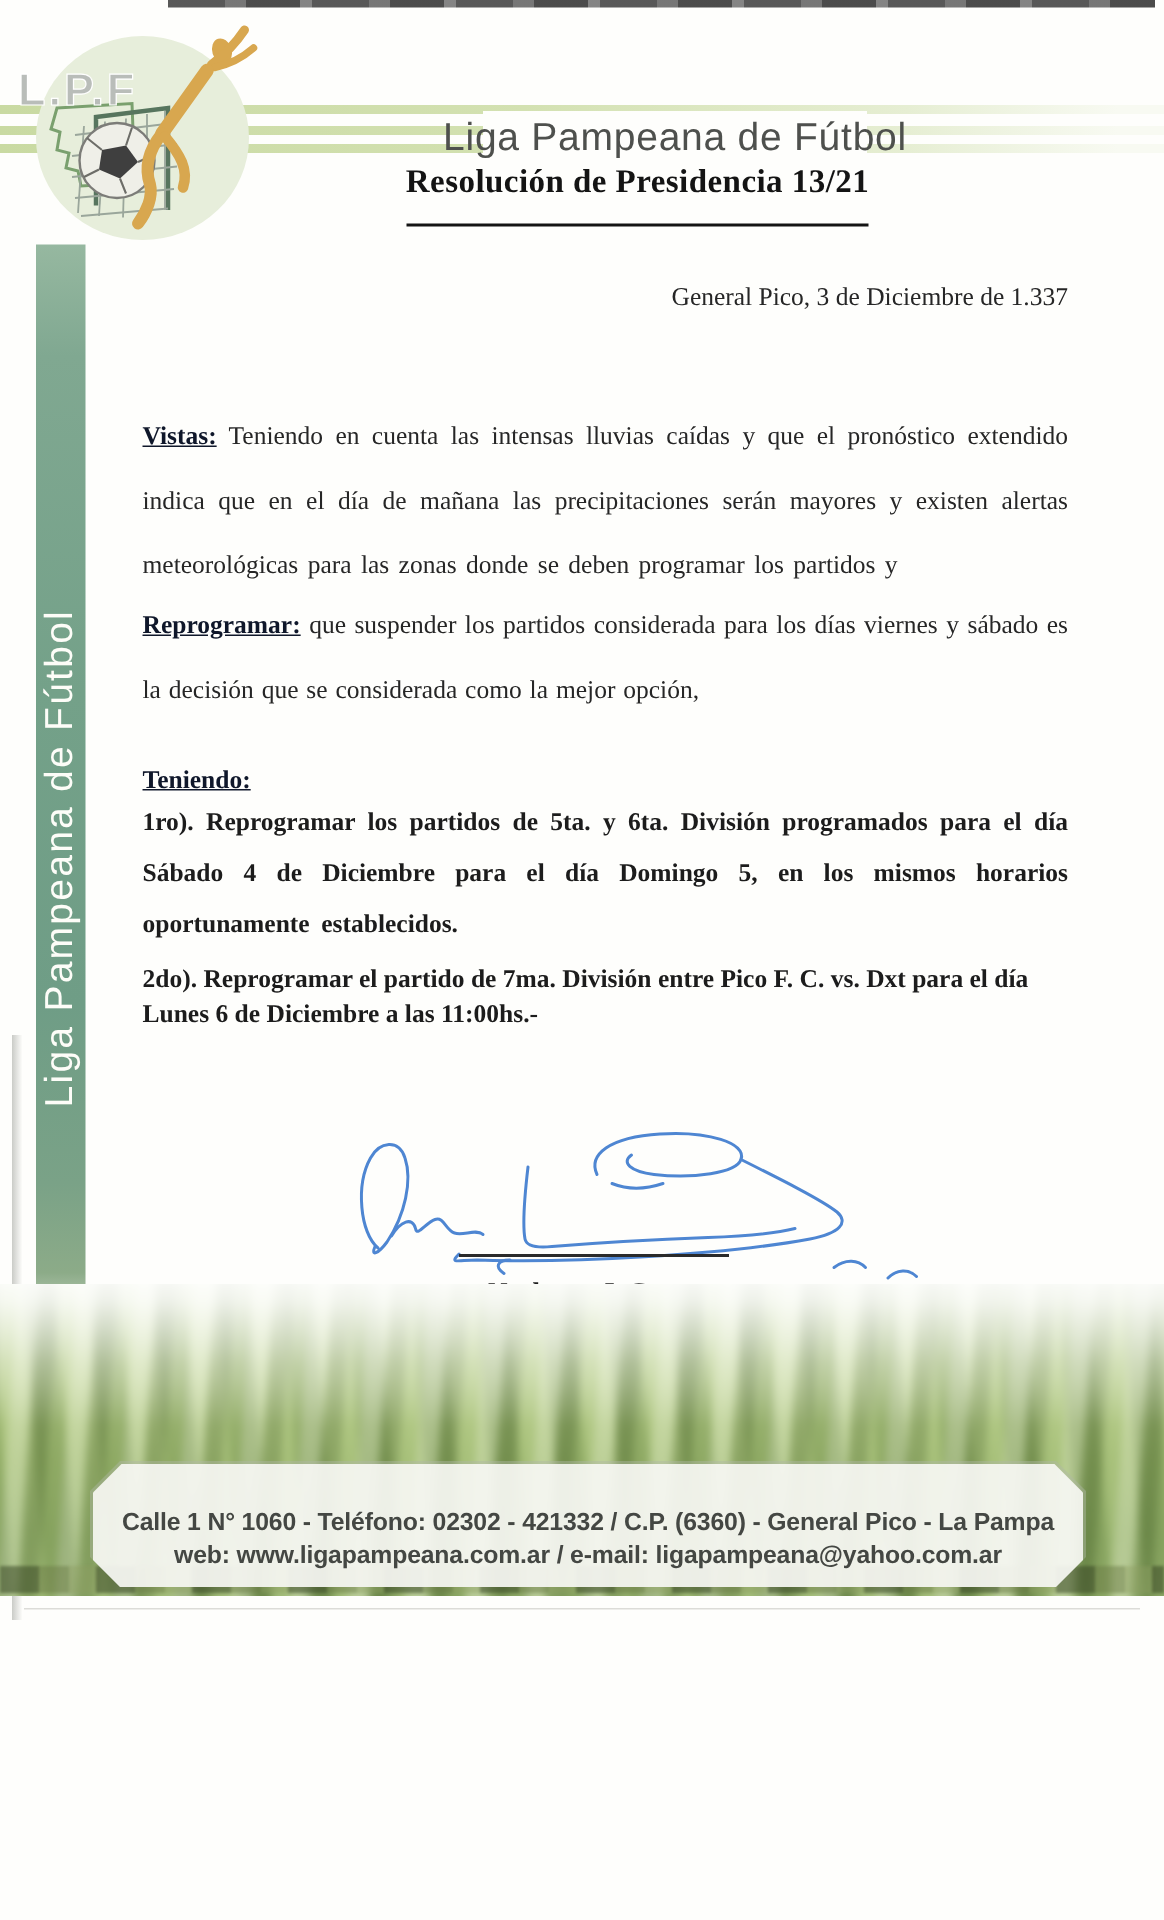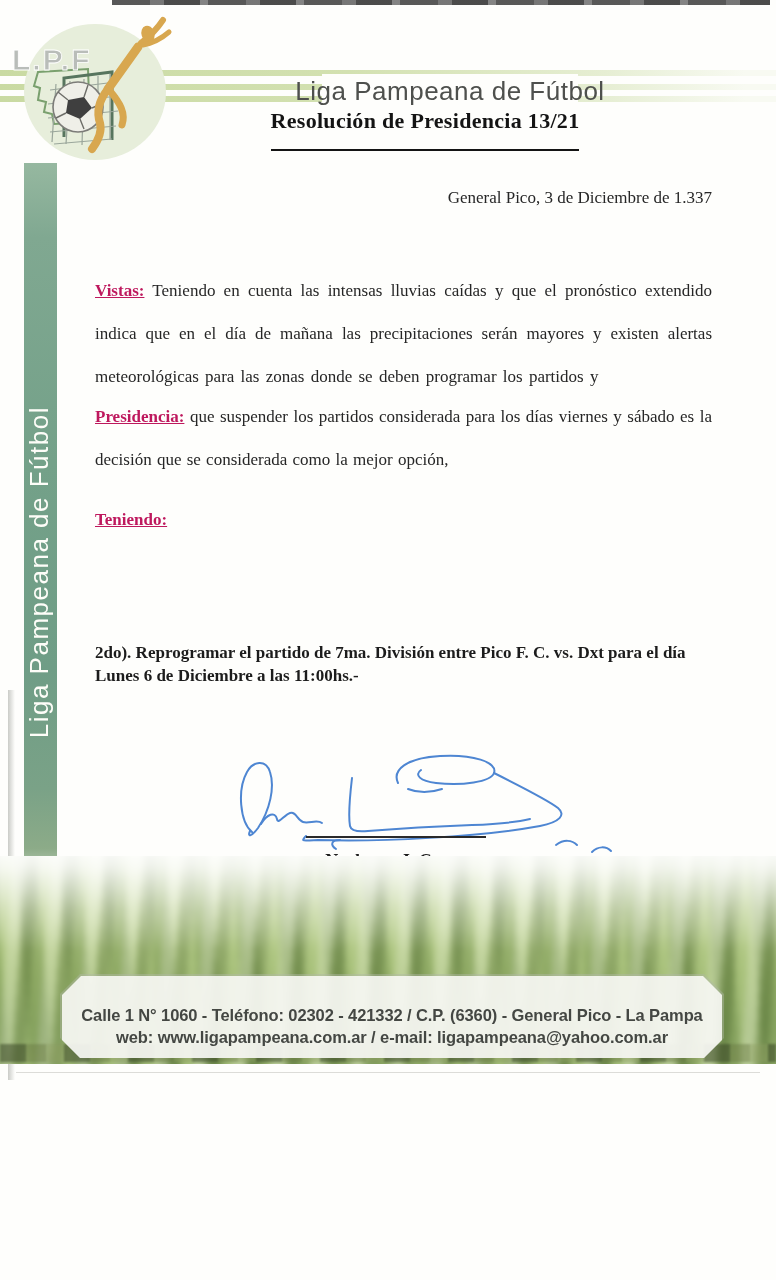--- a/index.html
+++ b/index.html
@@ -34,21 +34,21 @@
 
   
   .edge-shadow{position:absolute;left:8px;top:690px;width:7px;height:390px;opacity:.45;
     background:linear-gradient(90deg,rgba(90,95,85,.7),rgba(90,95,85,0));}
 
   
   .dateline{position:absolute;left:95px;top:188px;width:617px;text-align:right;font-size:17px;color:#262626;}
   .para{position:absolute;left:95px;width:617px;font-size:17px;text-align:justify;color:#262626;}
   .p-vistas{top:252px;line-height:43px;word-spacing:2px;}
   .p-considerando{top:378px;line-height:43px;word-spacing:1px;}
-  .lbl{font-weight:bold;text-decoration:underline;color:#be185d;}
+  .lbl{font-weight:bold;text-decoration:underline;color:#0f172a;}
   .p-resuelve{top:493px;font-weight:bold;}
   .res{position:absolute;left:95px;width:617px;font-size:17px;font-weight:bold;color:#1c1c1c;}
   .res-a{top:531px;line-height:34px;text-align:justify;word-spacing:3.5px;}
   .res-b{top:641px;line-height:23px;}
   .res-c{top:699px;line-height:23px;}
 
   
   .sig-svg{position:absolute;left:225px;top:745px;width:400px;height:120px;}
   .sig-line{position:absolute;left:306px;top:836px;width:180px;height:2px;background:#2a2a2a;}
   .sig-name{position:absolute;left:230px;top:840px;width:340px;text-align:center;
@@ -132,24 +132,25 @@
 
   <div class="side-band">
     <div class="side-text">Liga Pampeana de Fútbol</div>
   </div>
   <div class="edge-shadow"></div>
 
   <div class="dateline">General Pico, 3 de Diciembre de 1.337</div>
 
   <p class="para p-vistas"><span class="lbl">Vistas:</span><span> Teniendo en cuenta las intensas lluvias caídas y que el pronóstico extendido indica que en el día de mañana las precipitaciones serán mayores y existen alertas meteorológicas para las zonas donde se deben programar los partidos y</span></p>
 
-  <p class="para p-considerando"><span class="lbl">Presidencia:</span><span> que suspender los partidos considerada para los días viernes y sábado es la decisión que se considerada como la mejor opción,</span></p>
+  <p class="para p-considerando"><span class="lbl">Reprogramar:</span><span> que suspender los partidos considerada para los días viernes y sábado es la decisión que se considerada como la mejor opción,</span></p>
 
   <p class="para p-resuelve"><span class="lbl">Teniendo:</span></p>
 
+  <div class="res res-a">1ro). Reprogramar los partidos de 5ta. y 6ta. División programados para el día Sábado 4 de Diciembre para el día Domingo 5, en los mismos horarios oportunamente establecidos.</div>
   <div class="res res-b">2do). Reprogramar el partido de 7ma. División entre Pico F. C. vs. Dxt para el día Lunes 6 de Diciembre a las 11:00hs.-</div>
 
   <svg class="sig-svg" viewBox="225 745 400 120" xmlns="http://www.w3.org/2000/svg">
     <g fill="none" stroke="#4e86d2" stroke-width="2" stroke-linecap="round">
       <path d="M252 832 C240 822,237 790,247 772 C253 761,266 759,270 772 C275 787,270 810,258 828 C252 836,247 838,250 831"></path>
       <path d="M261 824 C267 814,275 811,277 819 C278 825,284 815,290 813 C296 811,297 820,303 822 C309 824,317 819,322 823"></path>
       <path d="M352 778 C350 795,348 815,350 826 C351 831,358 832,368 831 C405 828,445 826,472 825 C500 824,518 822,530 819"></path>
       <path d="M398 783 C392 770,406 758,440 756 C472 754,498 762,494 773 C491 782,462 786,436 783 C420 781,414 775,421 770"></path>
       <path d="M408 789 C418 793,430 793,442 789"></path>
       <path d="M494 773 C520 786,548 800,558 808 C566 815,560 822,540 826 C480 837,380 842,318 840 C306 840,299 843,306 836"></path>

